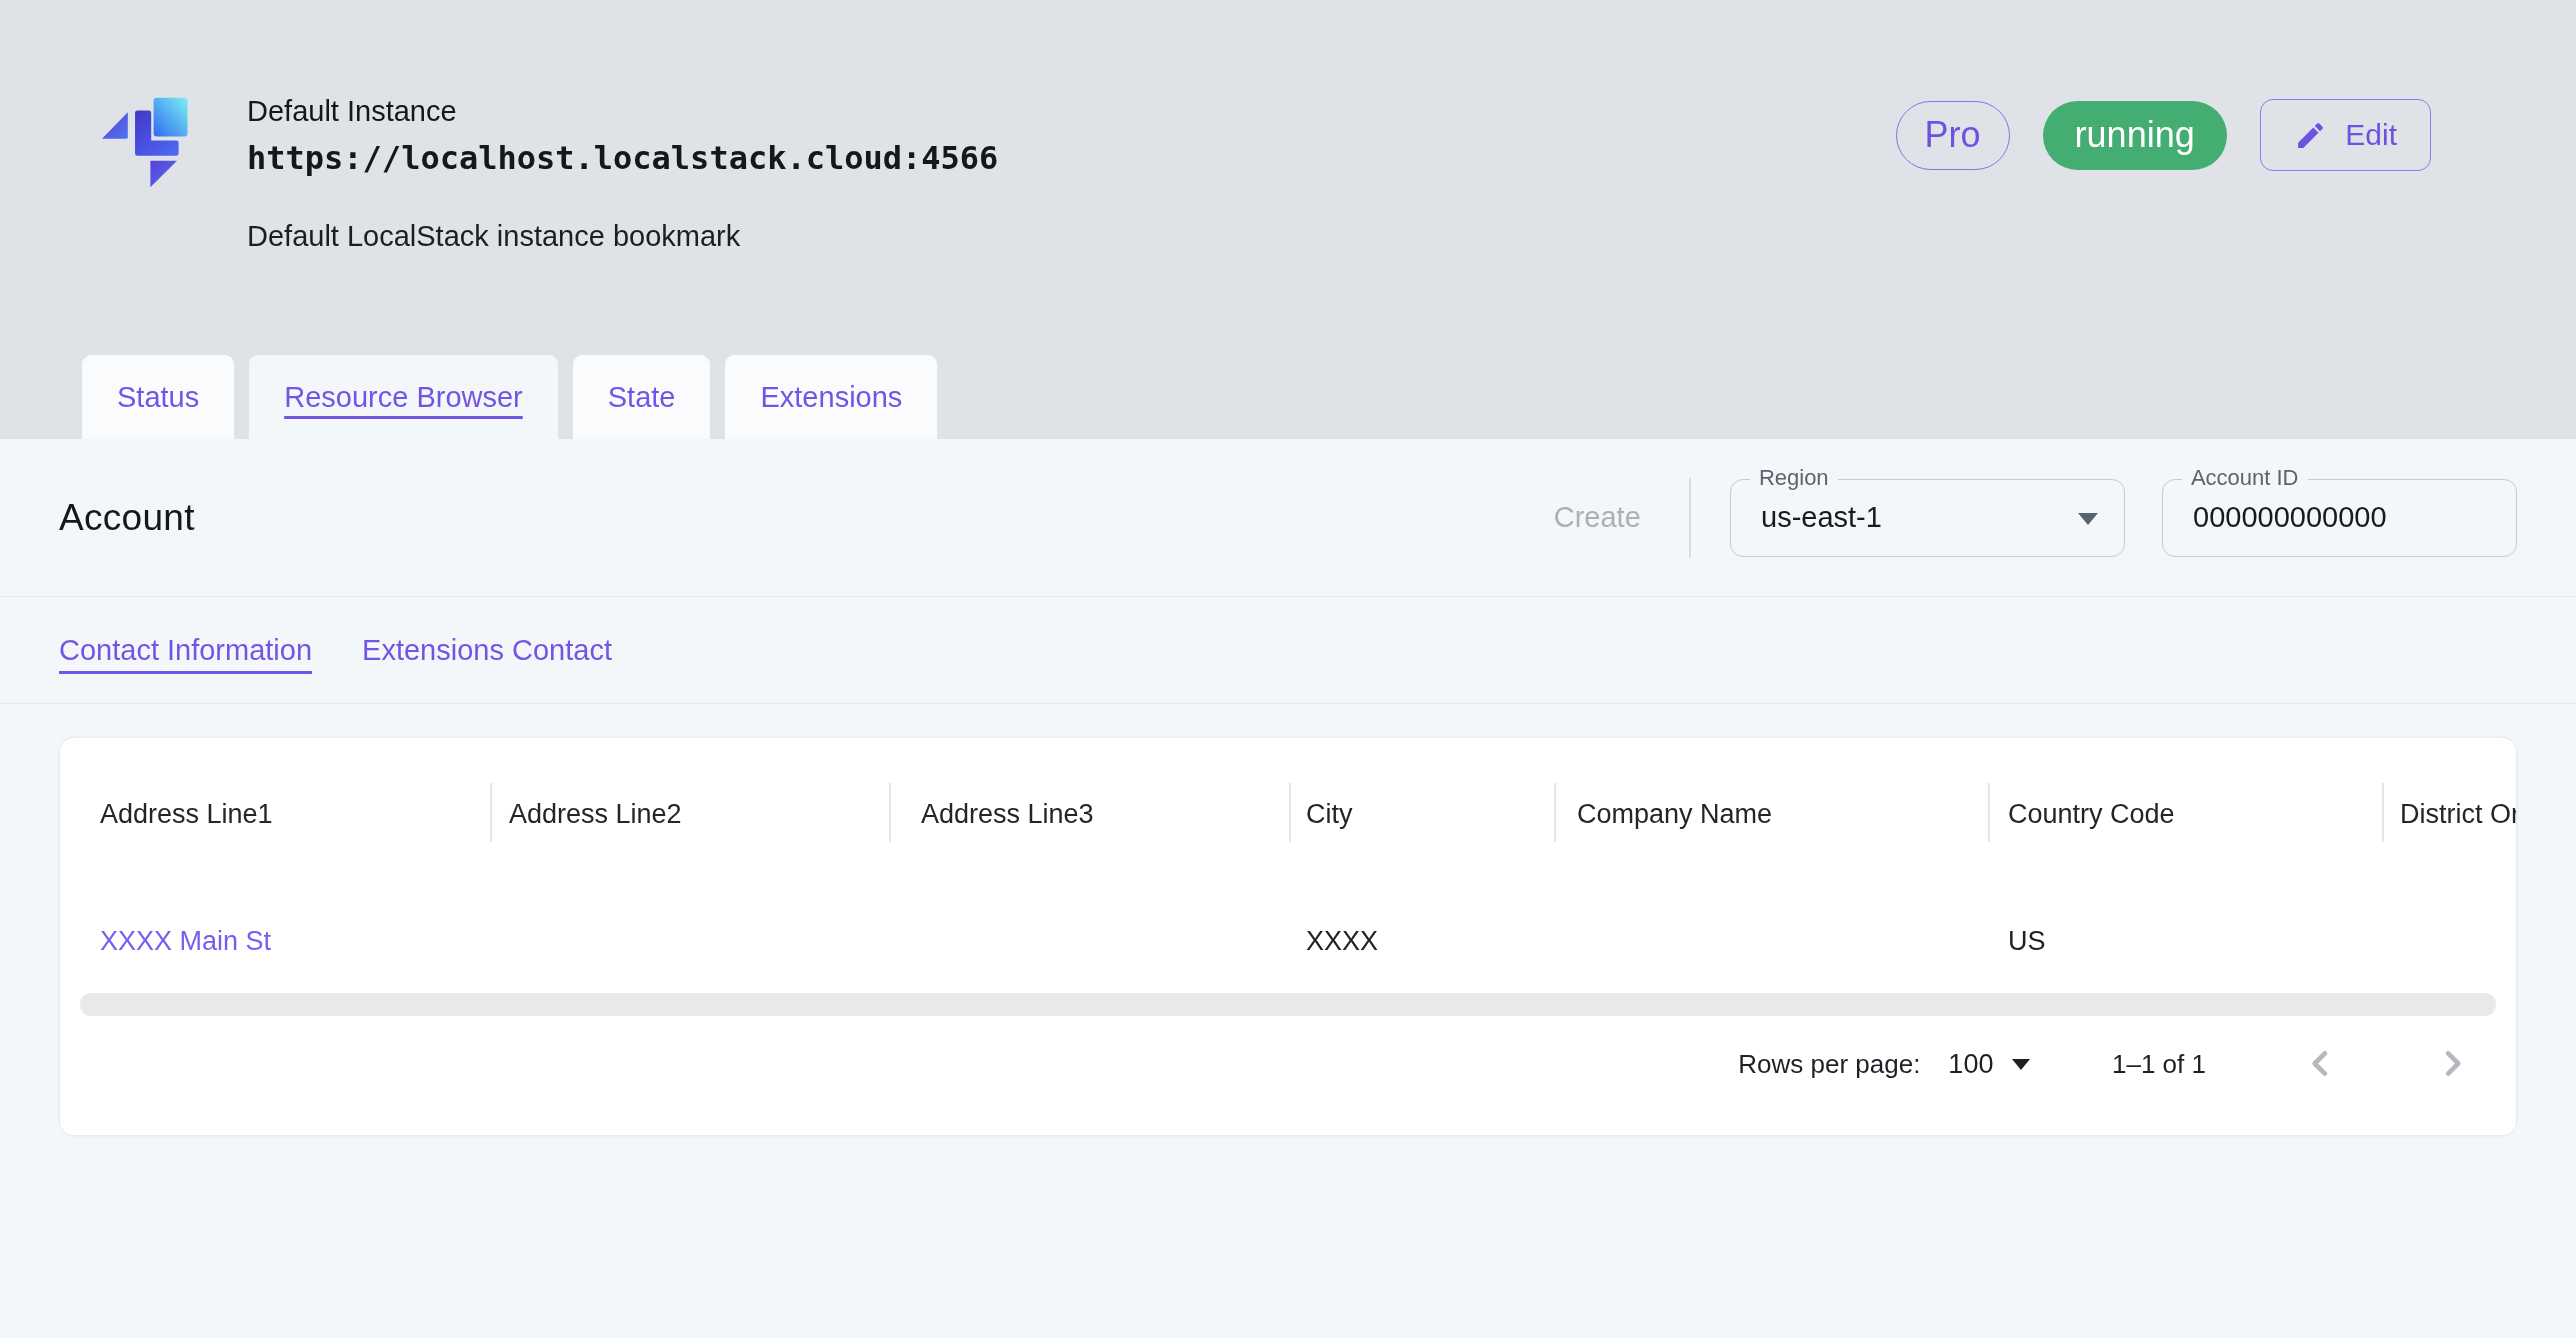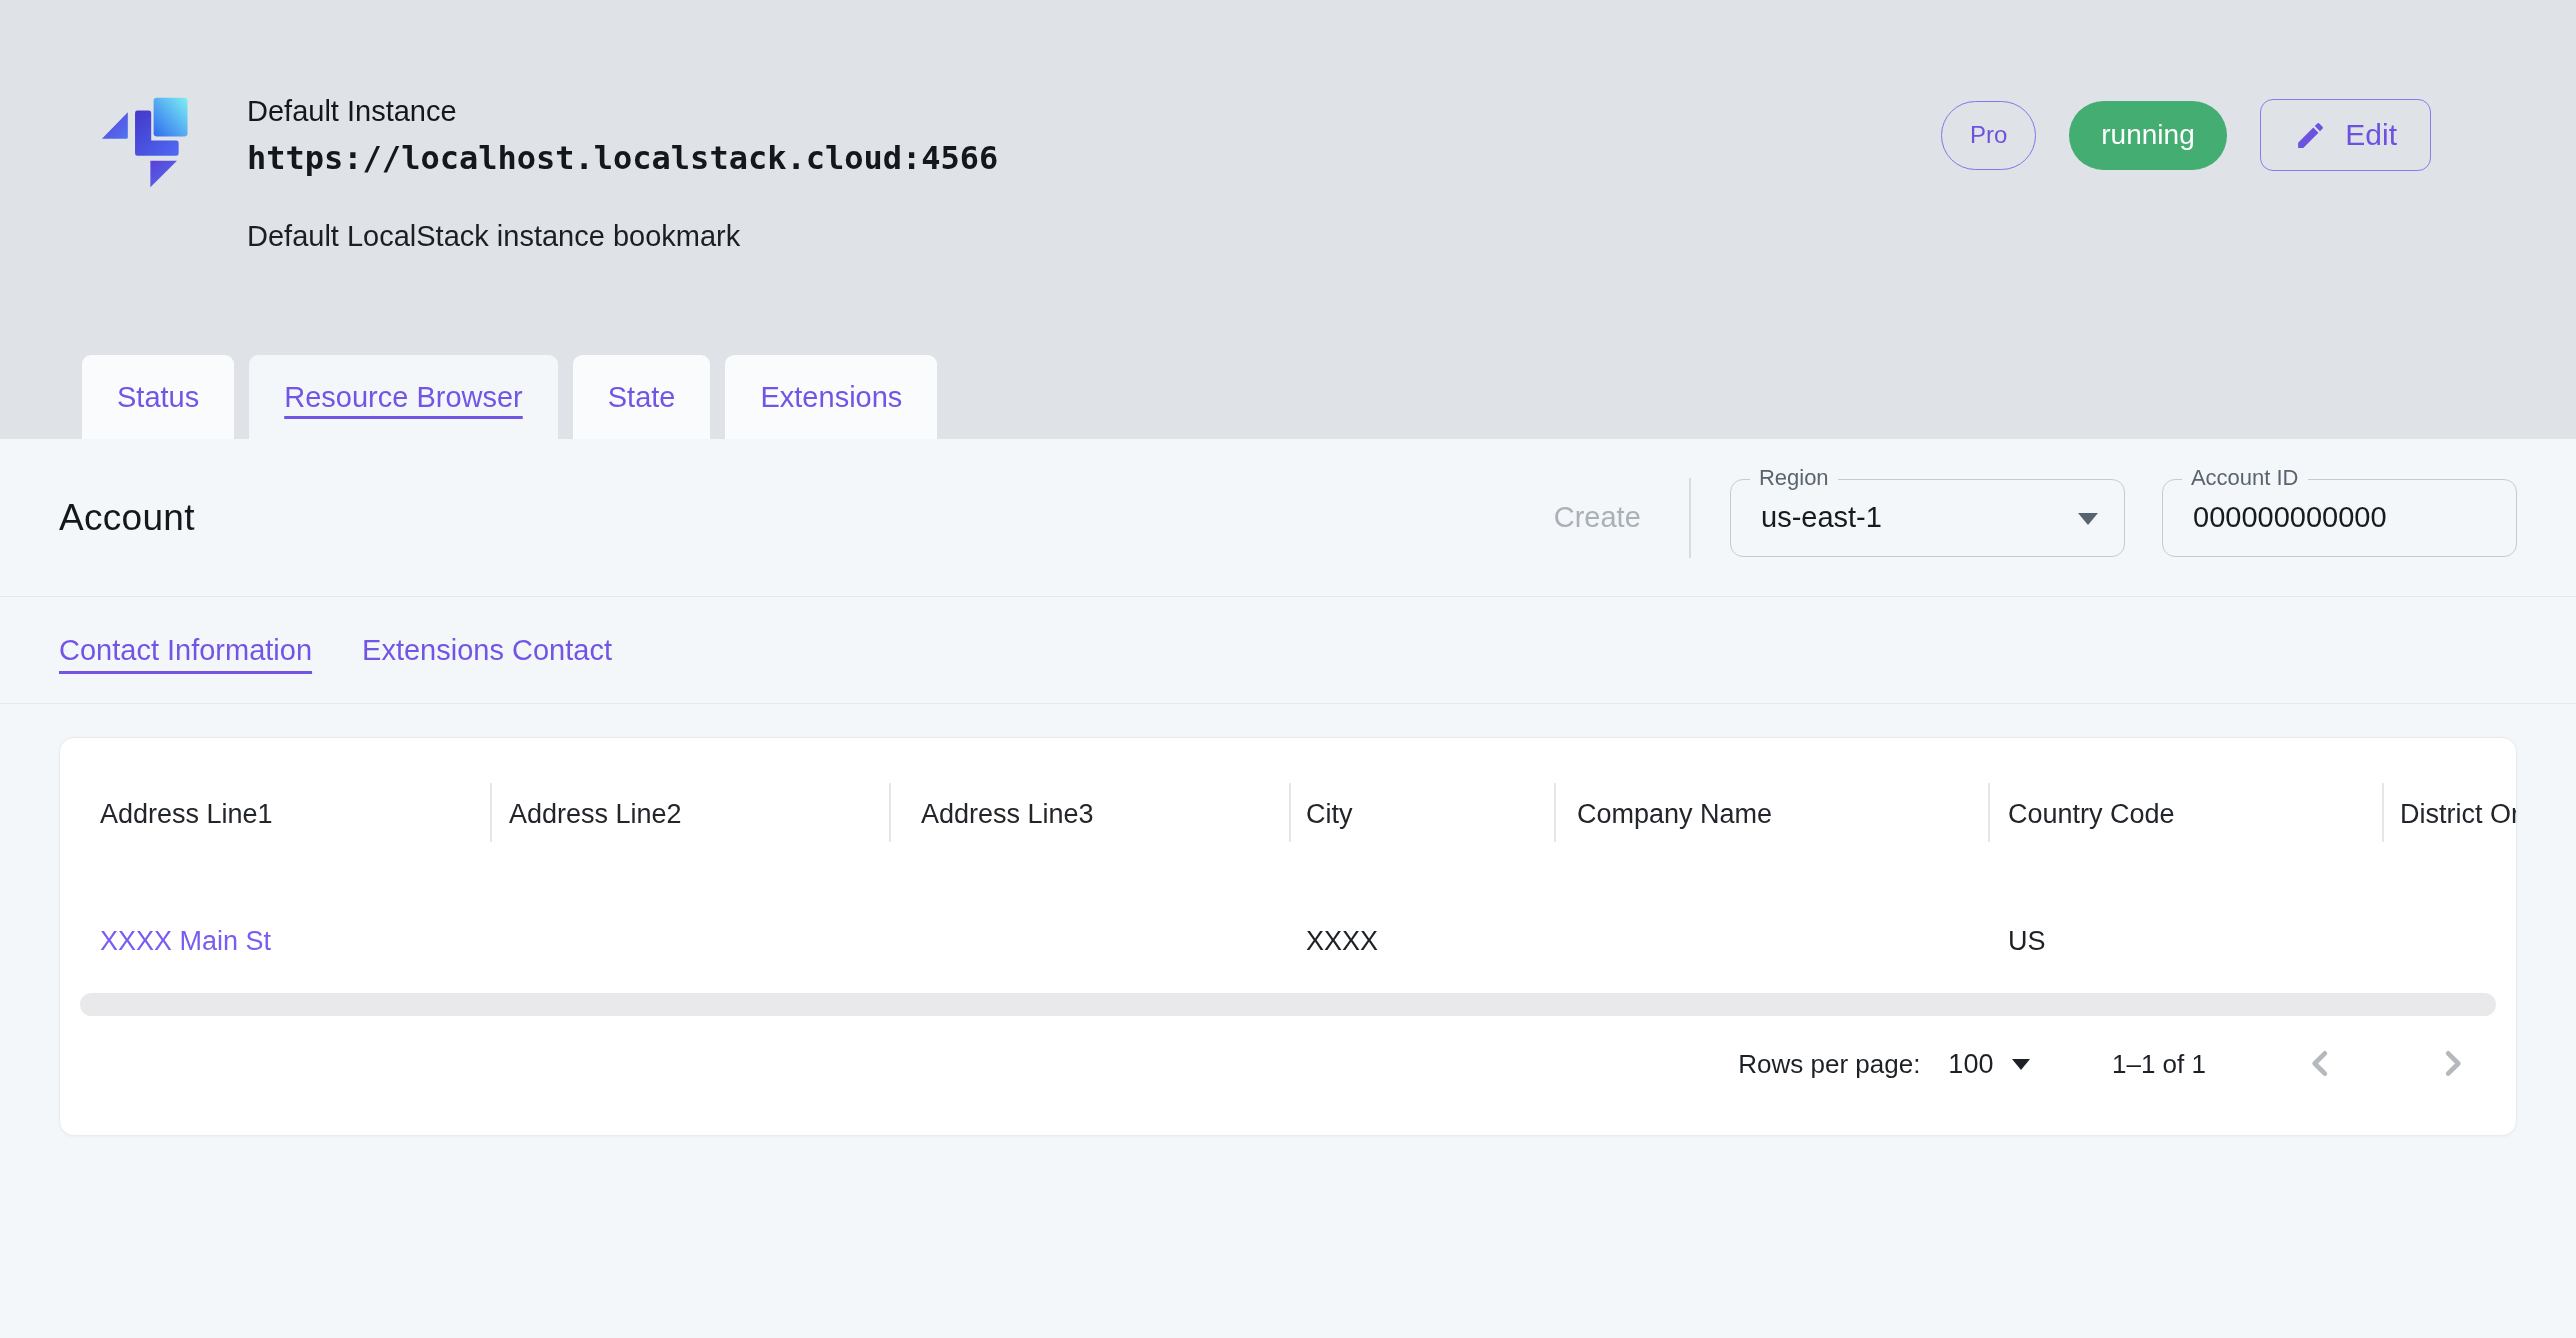--- a/index.html
+++ b/index.html
@@ -11,22 +11,22 @@
   
   .header { position:absolute; top:0; left:0; right:0; height:439px; background:#dfe2e6; }
   .header-inner { display:flex; justify-content:space-between; align-items:flex-start; padding:88px 145px 0 89px; }
   .header-left { display:flex; gap:32px; }
   .logo { width:126px; height:113px; flex:0 0 auto; }
   .title-block { padding-top:7.4px; }
   .instance-title { font-size:29px; color:#14171c; margin-bottom:11px; }
   .instance-url { font-family:"DejaVu Sans Mono", monospace; font-weight:bold; font-size:32px; color:#14171c; }
   .instance-subtitle { font-size:29px; color:#1b1f24; margin-top:43px; }
   .header-right { display:flex; align-items:center; gap:33px; padding-top:11px; }
-  .pro-badge { display:flex; align-items:center; height:69px; padding:0 28px; border:1.9px solid #8a72ec; border-radius:37px; color:#6d52e0; font-size:24px; }
-  .status-badge { display:flex; align-items:center; height:69px; padding:0 32px; border-radius:37px; background:#43ad72; color:#ffffff; font-size:28px; }
+  .pro-badge { display:flex; align-items:center; height:69px; padding:0 28px; border:1.9px solid #8a72ec; border-radius:37px; color:#6d52e0; font-size:36px; }
+  .status-badge { display:flex; align-items:center; height:69px; padding:0 32px; border-radius:37px; background:#43ad72; color:#ffffff; font-size:36px; }
   .edit-btn { display:flex; align-items:center; gap:18.6px; height:72px; padding:0 33px; background:transparent; border:1.9px solid #9079ee; border-radius:13px; color:#6d52e0; font-size:30px; font-family:inherit; cursor:pointer; }
   .edit-btn svg { width:33px; height:33px; fill:#6d52e0; }
 
   
   .tabs { position:absolute; bottom:0; left:82px; display:flex; gap:15px; align-items:flex-end; }
   .tab { display:flex; align-items:center; justify-content:center; height:84px; padding:0 35px; background:#fafbfd; border-radius:9.3px 9.3px 0 0; font-size:29px; font-weight:500; color:#7355e6; cursor:pointer; }
   .tab.active { background:#f4f7f9; text-decoration:underline; text-decoration-thickness:2.8px; text-underline-offset:9.3px; }
 
   
   .panel { position:absolute; top:439px; left:0; right:0; bottom:0; background:#f4f7f9; }

